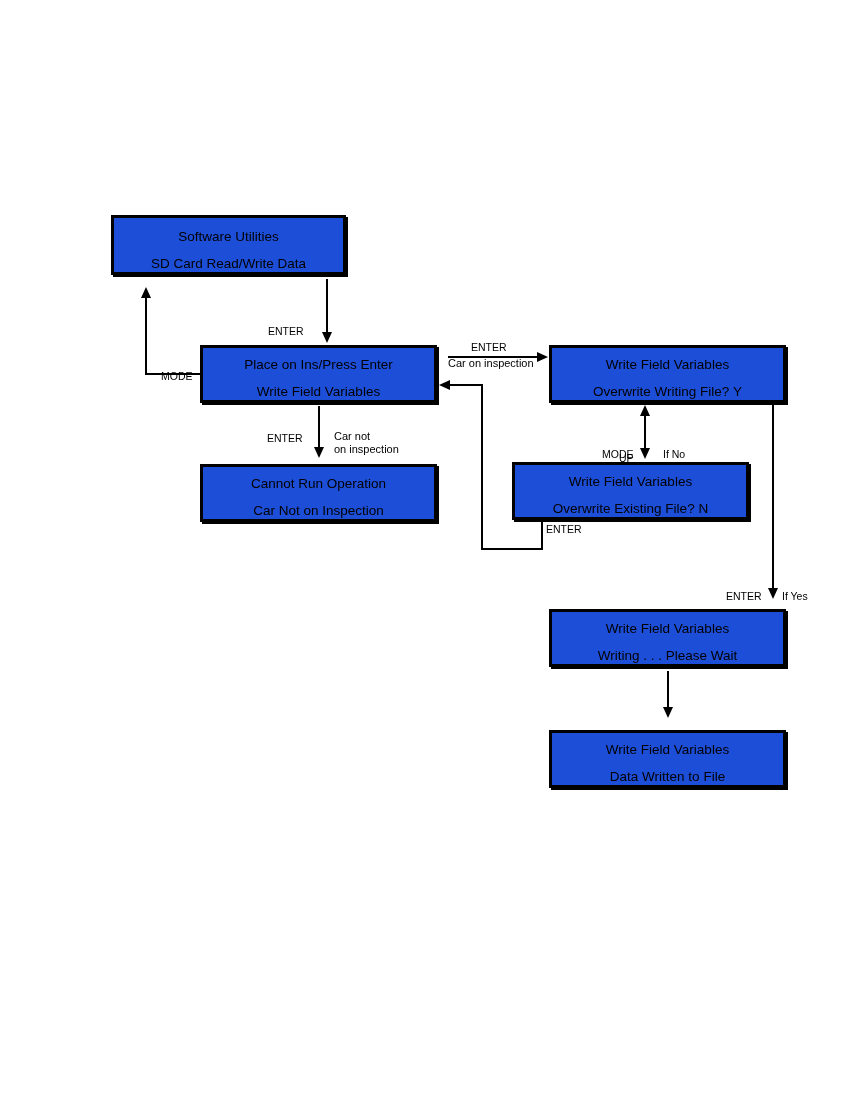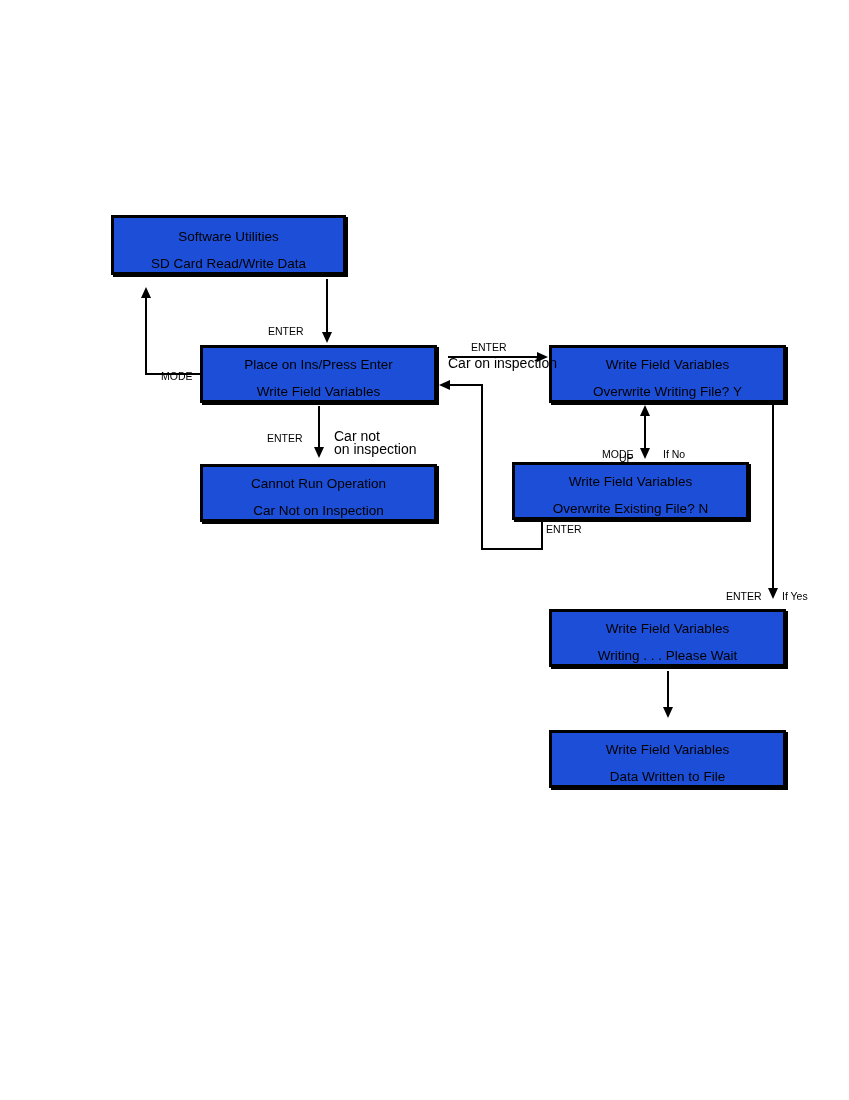--- a/index.html
+++ b/index.html
@@ -96,21 +96,21 @@
   .edge-label {
     position: absolute;
     font-family: "Liberation Sans", sans-serif;
     font-size: 10.5px;
     line-height: 12.5px;
     color: #000000;
     white-space: nowrap;
     text-align: center;
   }
   .edge-label.small {
-    font-size: 14px;
+    font-size: 11px;
     line-height: 11.5px;
   }
 </style>
 </head>
 <body>
 
 <div id="page">
 
 
   <div class="lcd-box" style="left:111px; top:215px; width:235px; height:60px;">

